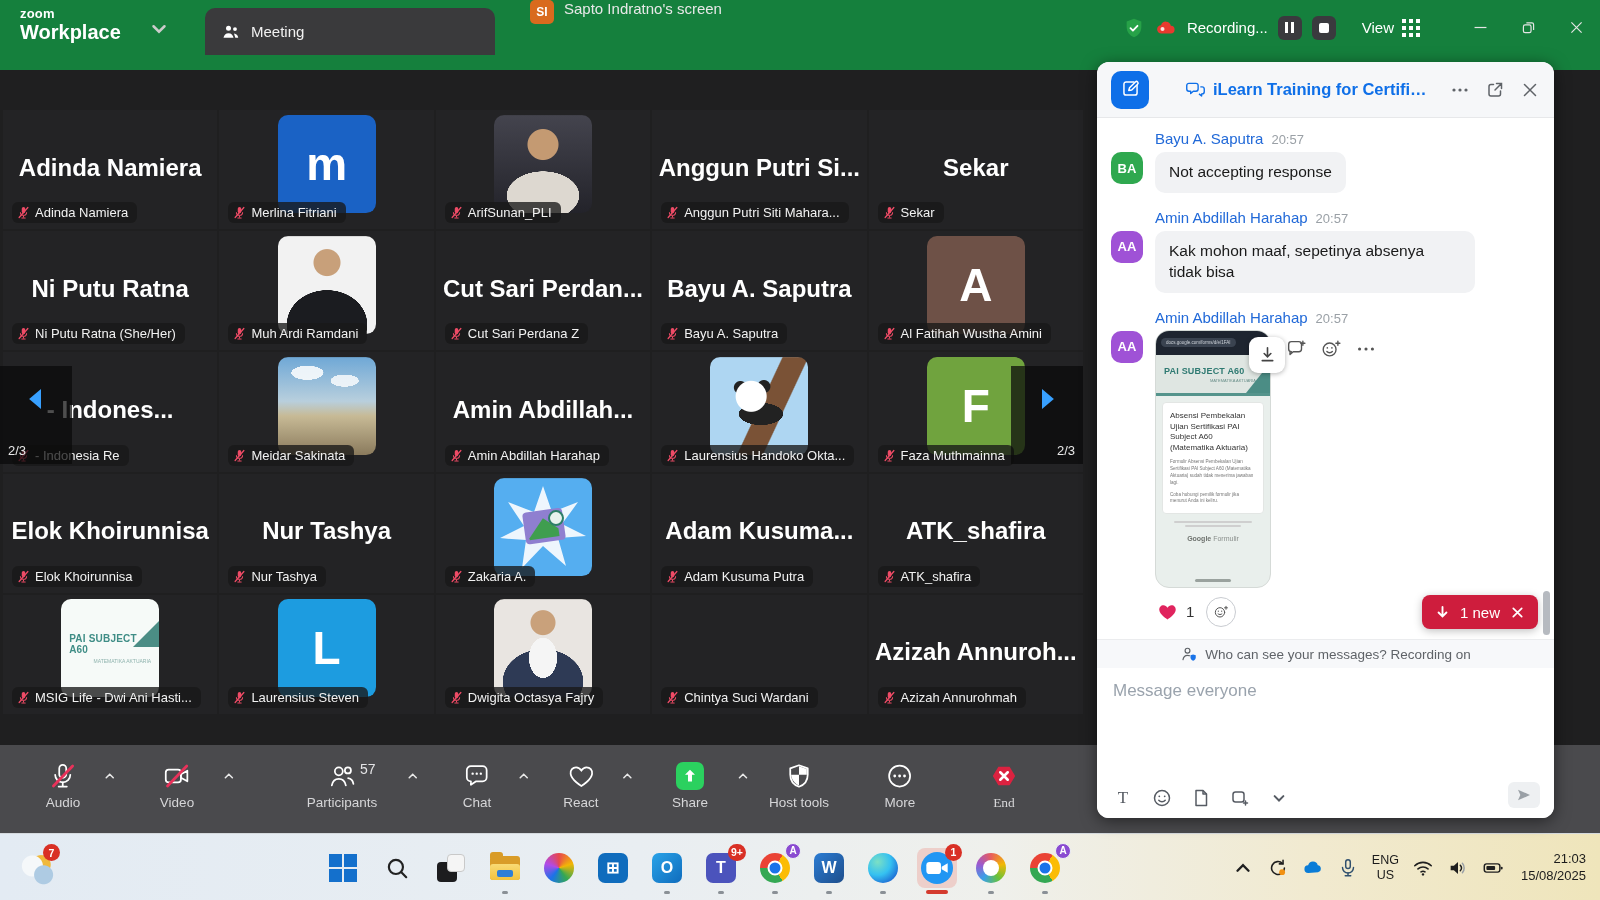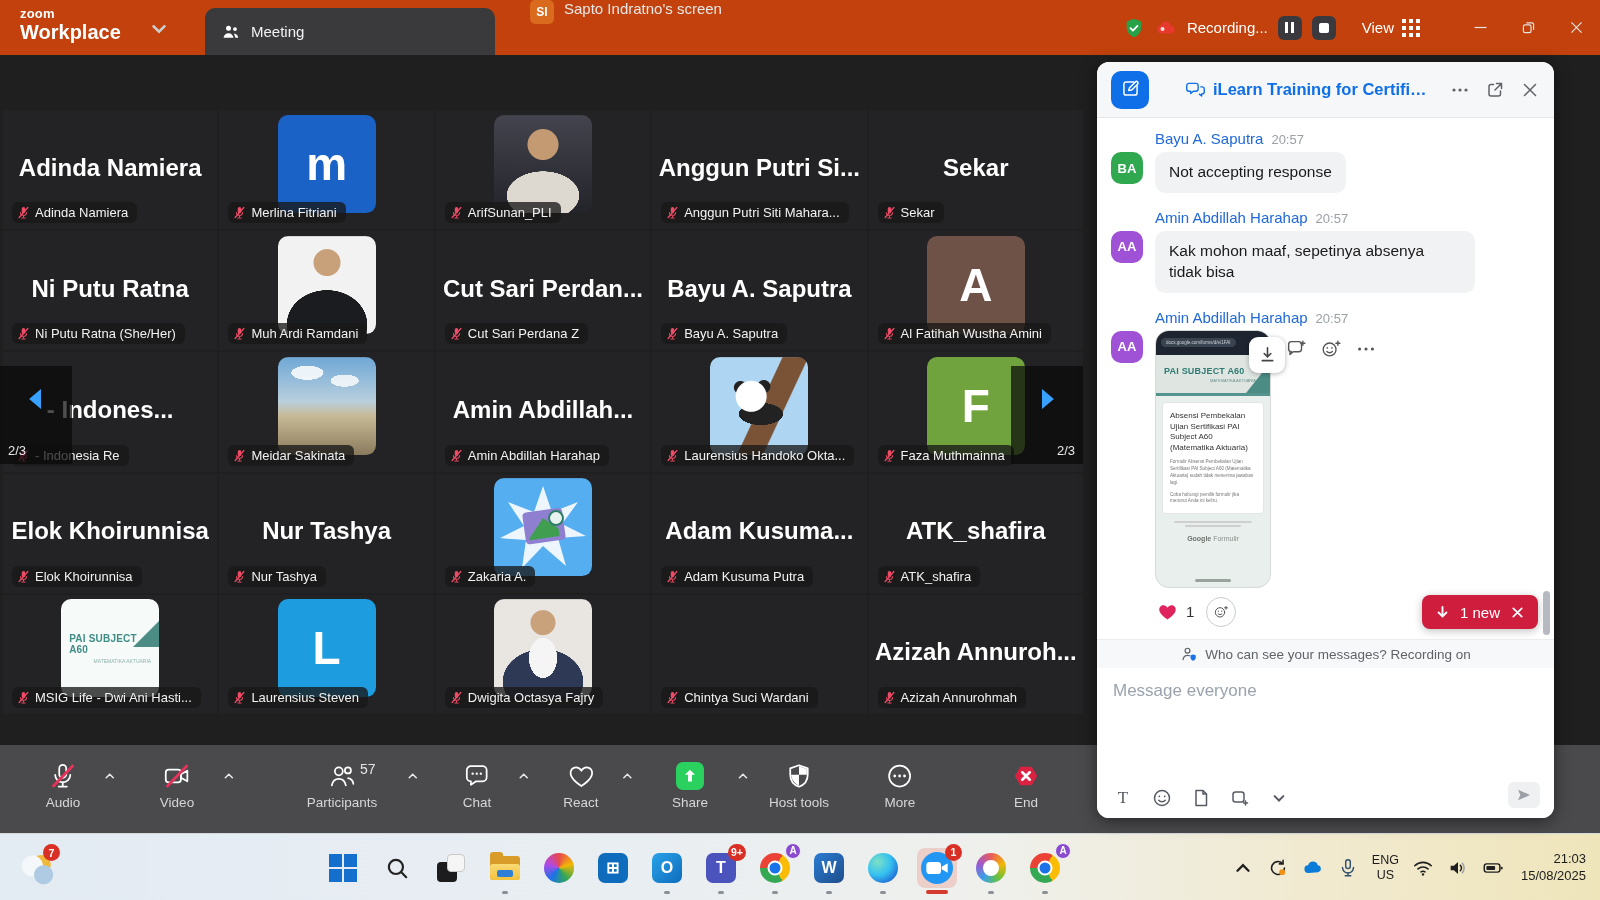--- a/index.html
+++ b/index.html
@@ -1,20 +1,20 @@
 <!DOCTYPE html>
 <html><head>
 <meta charset="utf-8">
 <style>
   html,body{margin:0;padding:0;background:#000;font-family:"Liberation Sans",sans-serif;}
   *{box-sizing:border-box;}
   .screen{position:relative;width:1600px;height:900px;overflow:hidden;background:#1f1f20;}
 
   
-  .titlebar{position:absolute;left:0;top:0;width:1600px;height:55px;background:#c2410c;}
+  .titlebar{position:absolute;left:0;top:0;width:1600px;height:70px;background:#15803d;}
   .logo{position:absolute;left:20px;top:7px;color:#fff;line-height:1;}
   .logo-top{display:block;font-size:13px;font-weight:700;letter-spacing:.2px;}
   .logo-bottom{display:block;font-size:20px;font-weight:600;margin-top:2px;}
   .logo-chevron{position:absolute;left:148px;top:18px;background:none;border:none;color:#ccc;width:22px;height:22px;padding:0;cursor:pointer;}
   .tab-meeting{position:absolute;left:205px;top:8px;width:290px;height:47px;background:#3a3a3c;border-radius:10px 10px 0 0;display:flex;align-items:center;gap:10px;padding:0 16px;color:#f1f1f1;font-size:15px;}
   .tab-meeting .ticon{width:20px;height:20px;color:#fff;}
   .tab-screen{position:absolute;left:530px;top:0;height:55px;display:flex;align-items:flex-start;gap:10px;color:#e8e8e8;font-size:15px;}
   .si-badge{width:24px;height:24px;background:#d96a1e;border-radius:5px;color:#fff;font-size:12px;font-weight:700;display:flex;align-items:center;justify-content:center;}
   .tb-right{position:absolute;right:180px;top:0;height:55px;display:flex;align-items:center;gap:10px;color:#fff;}
   .tb-right .icn{width:22px;height:22px;display:inline-flex;}
@@ -757,21 +757,21 @@
             <circle cx="12" cy="12" r="9"></circle>
             <g fill="currentColor" stroke="none">
               <circle cx="7.8" cy="12" r="1.2"></circle>
               <circle cx="12" cy="12" r="1.2"></circle>
               <circle cx="16.2" cy="12" r="1.2"></circle>
             </g>
           </svg>
         </span>
         <span class="tbar-label">More</span>
       </div>
-      <div class="tbar-item" style="left: 1026px;">
+      <div class="tbar-item" style="left: 1004px; font-family: Liberation Serif, serif;">
         <span class="tbar-icon">
           <svg viewBox="0 0 24 24">
             <path d="M7.2 4h9.6l4.8 8-4.8 8H7.2L2.4 12z" fill="#dc2240"></path>
             <path d="M8.8 8.8l6.4 6.4M15.2 8.8l-6.4 6.4" stroke="#fff" stroke-width="2.2" stroke-linecap="round"></path>
           </svg>
         </span>
         <span class="tbar-label">End</span>
       </div>
     </footer>
 

